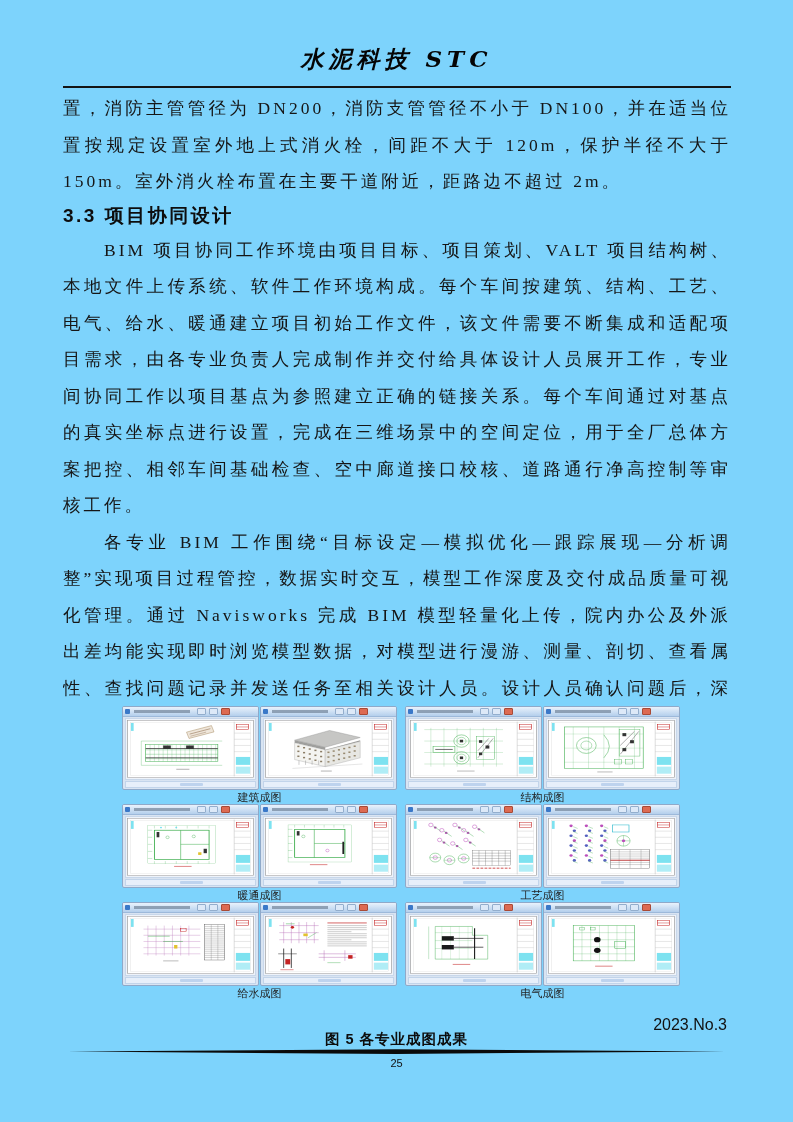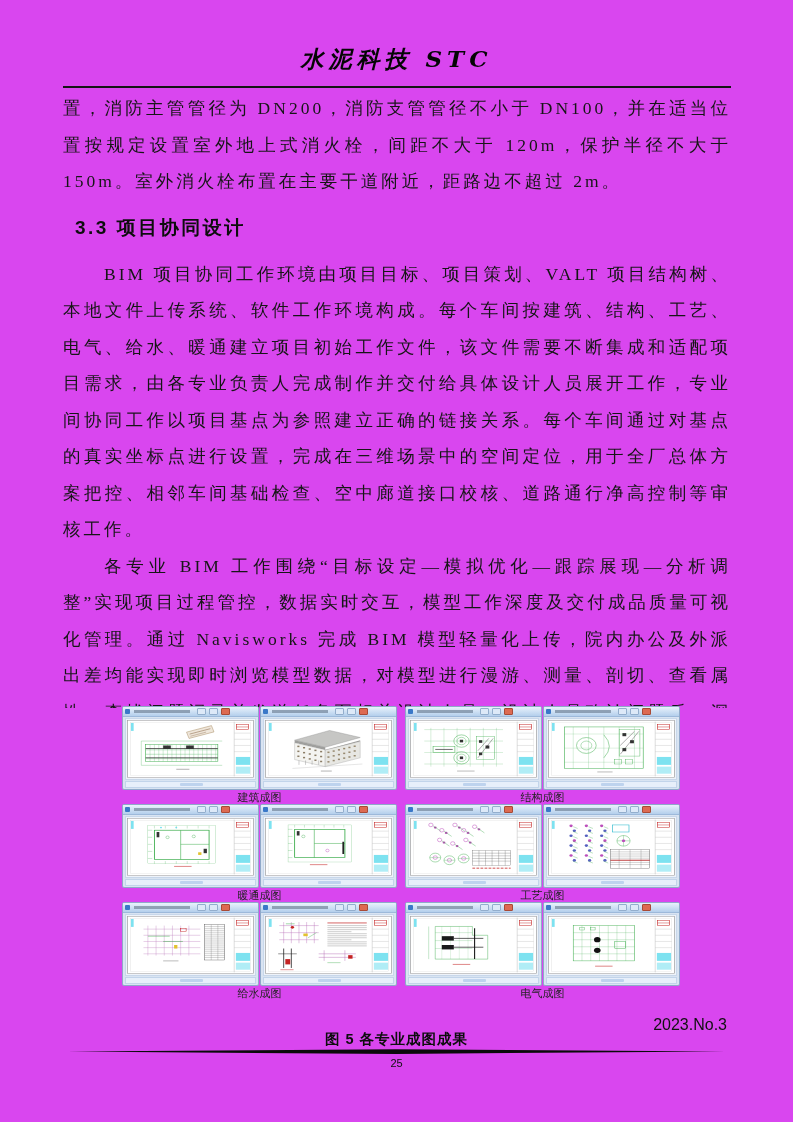--- a/index.html
+++ b/index.html
@@ -1,30 +1,30 @@
 <!DOCTYPE html>
 <html><head>
 <meta charset="utf-8">
 <style>
   html,body{margin:0;padding:0;background:#9a9a9a;}
-  .page{position:relative;width:793px;height:1122px;background:#d946ef;margin:0 auto;
+  .page{position:relative;width:793px;height:1122px;background:#7dd3fc;margin:0 auto;
         font-family:"Liberation Serif",serif;color:#111;overflow:hidden;}
 
   
   .journal-title{position:absolute;top:44px;left:0;width:793px;text-align:center;
      font-family:"DejaVu Serif",serif;font-style:italic;font-weight:bold;
      font-size:23px;letter-spacing:5px;color:#050505;}
   .header-rule{position:absolute;top:86px;left:63px;width:668px;height:2.4px;background:#141414;}
 
   
   .body-text{position:absolute;top:90px;left:63px;width:668px;height:618px;overflow:hidden;}
   .body-text p{margin:0;font-size:17.5px;line-height:36.5px;letter-spacing:3px;
      text-align:justify;text-align-last:left;color:#161616;}
   .body-text p.indent{text-indent:41px;}
-  .section-heading{margin:12px;font-family:"Liberation Sans",sans-serif;font-weight:bold;
+  .section-heading{margin:0;font-family:"Liberation Sans",sans-serif;font-weight:bold;
      font-size:19px;line-height:32px;letter-spacing:2.5px;color:#0d0d0d;}
 
   
   #figure-grid{position:absolute;left:121px;top:706px;width:562px;
      display:flex;flex-wrap:wrap;column-gap:6px;row-gap:1px;}
   .fig-group{width:277px;display:flex;flex-wrap:wrap;justify-content:center;}
   .fig-label{width:100%;text-align:center;font-size:11px;line-height:12px;color:#222;margin-top:1px;}
 
   .cad-window{width:137px;height:84px;margin:0 0.5px;border:1px solid #8fa9c9;border-radius:2px;
      background:#d9e4f2;box-sizing:border-box;display:flex;flex-direction:column;overflow:hidden;}

